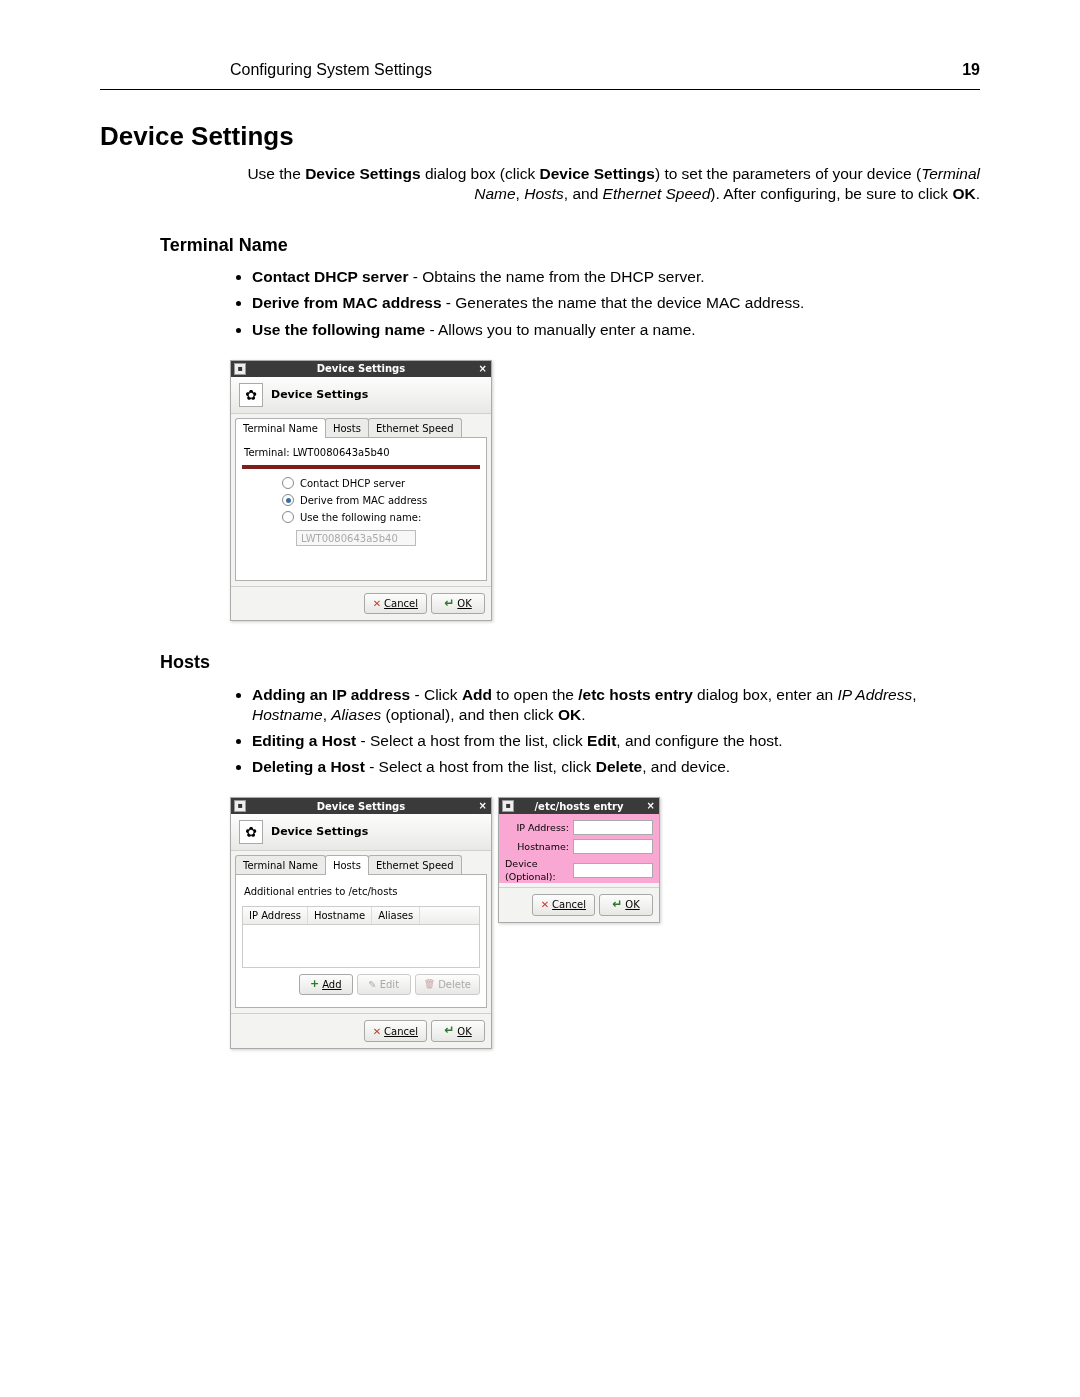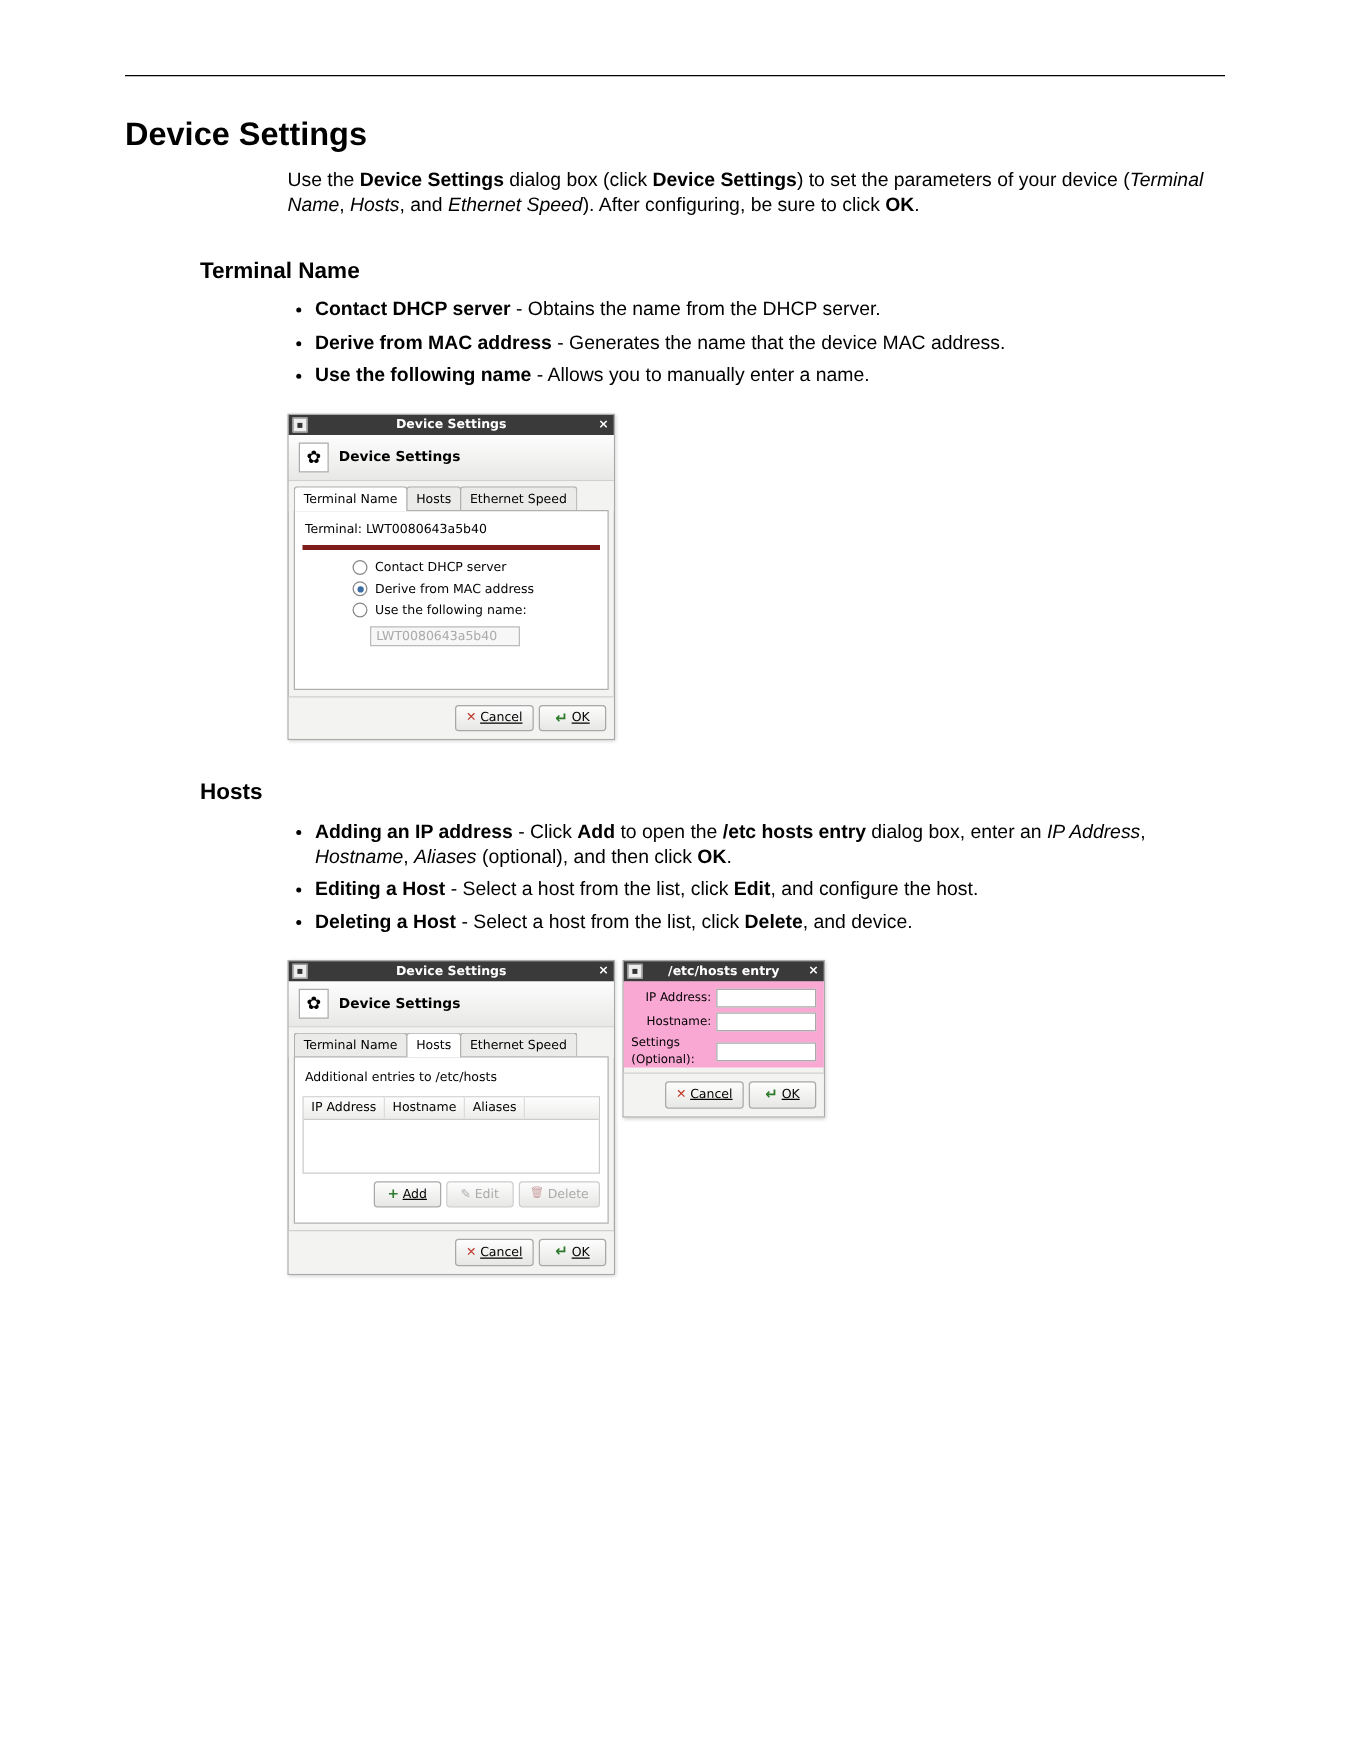--- a/index.html
+++ b/index.html
@@ -40,20 +40,21 @@
   .indent {
     margin-left: 130px;
   }
   h2.subsection {
     font-size: 18px;
     font-weight: bold;
     margin: 30px 0 10px 60px;
   }
   p {
     margin: 4px 0 8px 0;
+    text-align: right;
   }
   ul.bullets {
     margin: 4px 0 20px 0;
     padding-left: 22px;
   }
   ul.bullets li {
     margin-bottom: 6px;
   }
   .bold { font-weight: bold; }
   .ital { font-style: italic; }
@@ -278,20 +279,24 @@
     background: #fff;
     font-size: 10px;
     box-sizing: border-box;
   }
   .ul { text-decoration: underline; }
 </style>
 </head>
 <body>
 <div class="page">
 
+  <div class="running-head">
+    <span>Configuring System Settings</span>
+    <span class="pagenum">19</span>
+  </div>
   <hr class="rule">
 
   <h1 class="section">Device Settings</h1>
 
   <div class="indent">
     <p>
       <span>Use the </span><span class="bold">Device Settings</span><span> dialog box (click </span><span class="bold">Device Settings</span><span>) to set the parameters of your device (</span><span class="ital">Terminal Name</span><span>, </span><span class="ital">Hosts</span><span>, and </span><span class="ital">Ethernet Speed</span><span>). After configuring, be sure to click </span><span class="bold">OK</span><span>.</span>
     </p>
   </div>
 
@@ -427,21 +432,21 @@
       <div class="entry-dlg-body">
         <div class="form-row">
           <span>IP Address:</span>
           <input style="">
         </div>
         <div class="form-row">
           <span>Hostname:</span>
           <input style="">
         </div>
         <div class="form-row">
-          <span>Settings (Optional):</span>
+          <span>Device (Optional):</span>
           <input style="">
         </div>
       </div>
       <div class="button-row">
         <div class="btn">
             <span class="icon-cancel">✕</span>
             <span class="ul">Cancel</span>
           </div>
         <div class="btn">
             <span class="icon-ok">↵</span>

